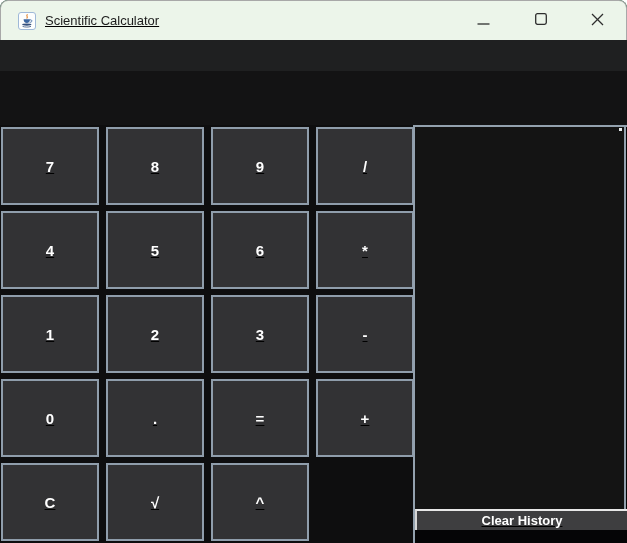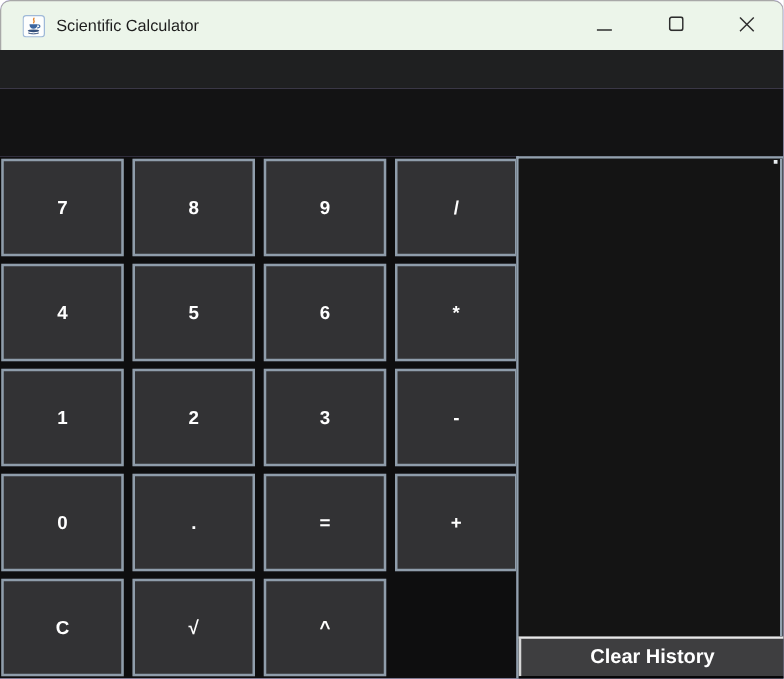--- a/index.html
+++ b/index.html
@@ -1,20 +1,20 @@
 <!DOCTYPE html>
 <html><head>
 <meta charset="utf-8">
 <style>
   html,body{margin:0;padding:0;background:#ffffff;}
   *{box-sizing:border-box;}
   .window{
     width:627px;height:543px;position:relative;overflow:hidden;
     font-family:"Liberation Sans",sans-serif;
-    background:#c4b5fd;border-radius:8px 8px 0 0;
+    background:#14532d;border-radius:8px 8px 0 0;text-decoration:underline;
   }
   
   .titlebar{
     height:40px;background:#ecf5ea;display:flex;align-items:center;
     padding-left:17px;border:1px solid #a8a8a8;border-bottom:none;
     border-radius:8px 8px 0 0;
   }
   .app-icon{width:18px;height:18px;margin-right:9px;display:inline-flex;flex:none;}
   .title-text{font-size:13px;color:#1d1d1d;white-space:nowrap;}
   .controls{margin-left:auto;display:flex;height:100%;}
@@ -43,23 +43,23 @@
     flex:1;display:flex;flex-direction:column;
     border-left:2px solid #93a1ae;border-top:2px solid #93a1ae;
     background:#050506;
   }
   .history-view{
     height:382px;background:#141414;border-right:2px solid #93a1ae;
     margin-right:1px;position:relative;overflow:hidden;
   }
   .corner-dot{position:absolute;top:1px;right:2px;width:3px;height:3px;background:#e8ecef;}
   .clear-btn{
-    height:32px;background:#3e3e40;color:#ffffff;
+    height:21px;background:#3e3e40;color:#ffffff;
     border:none;border-top:2px solid #e8e8e8;border-left:2px solid #d6d6d6;
-    font-family:"Liberation Sans",sans-serif;font-weight:bold;font-size:16px;
+    font-family:"Liberation Sans",sans-serif;font-weight:bold;font-size:13px;
     display:flex;align-items:center;justify-content:center;cursor:default;
     padding:0;border-radius:0;
   }
   .history-bottom{height:2px;background:#050506;}
 </style>
 </head>
 <body>
 
 <div class="window">
 

